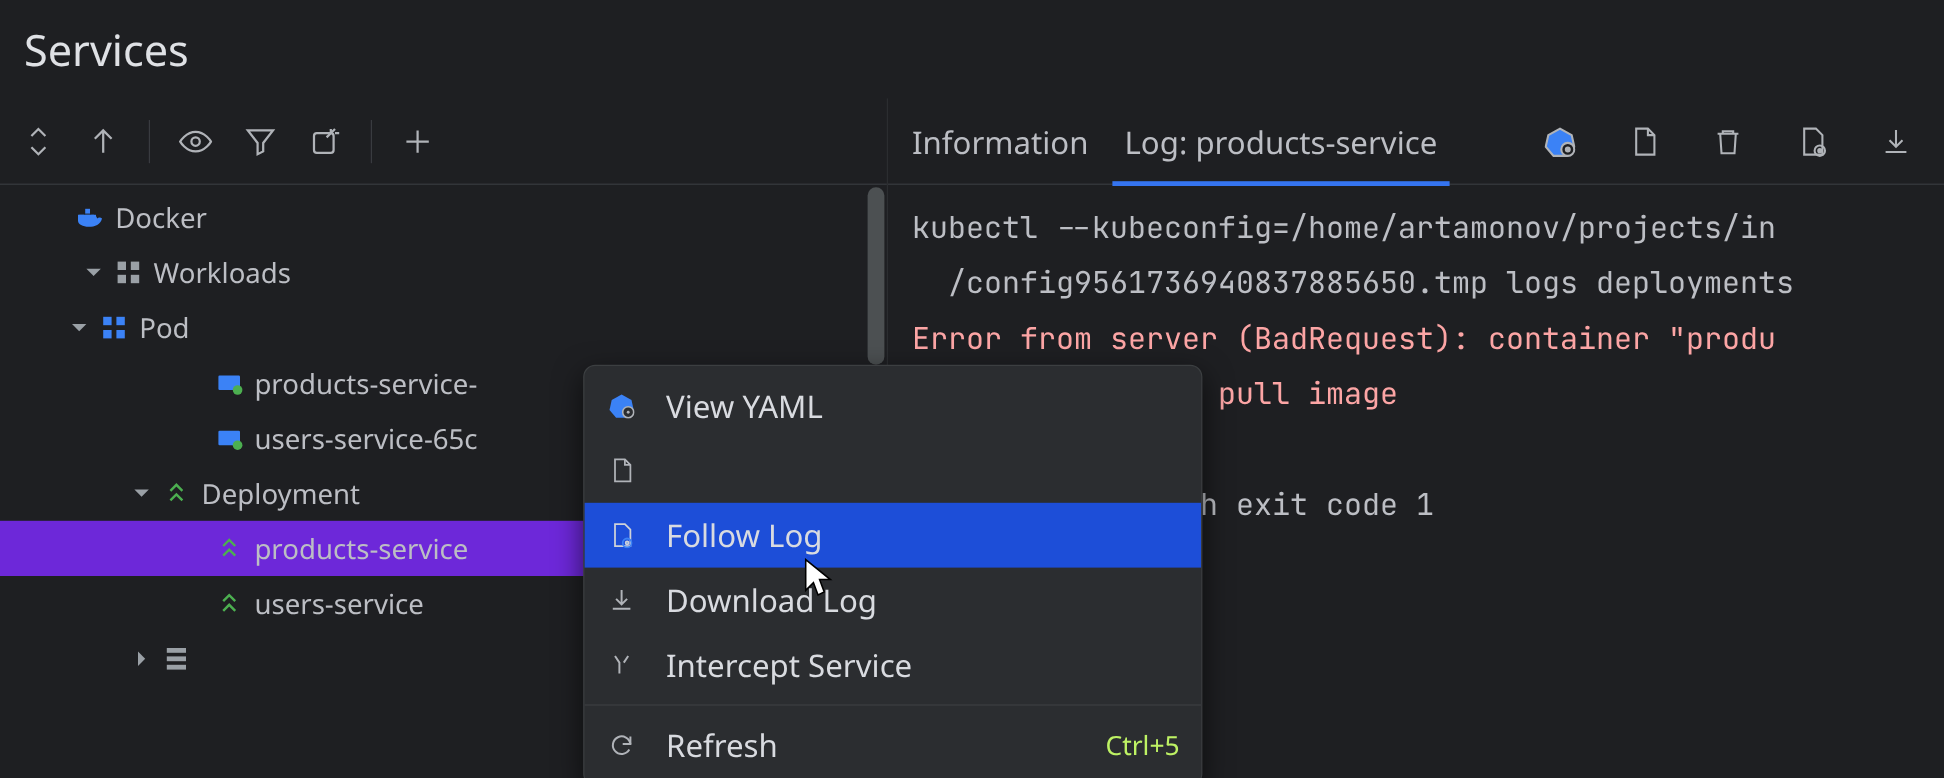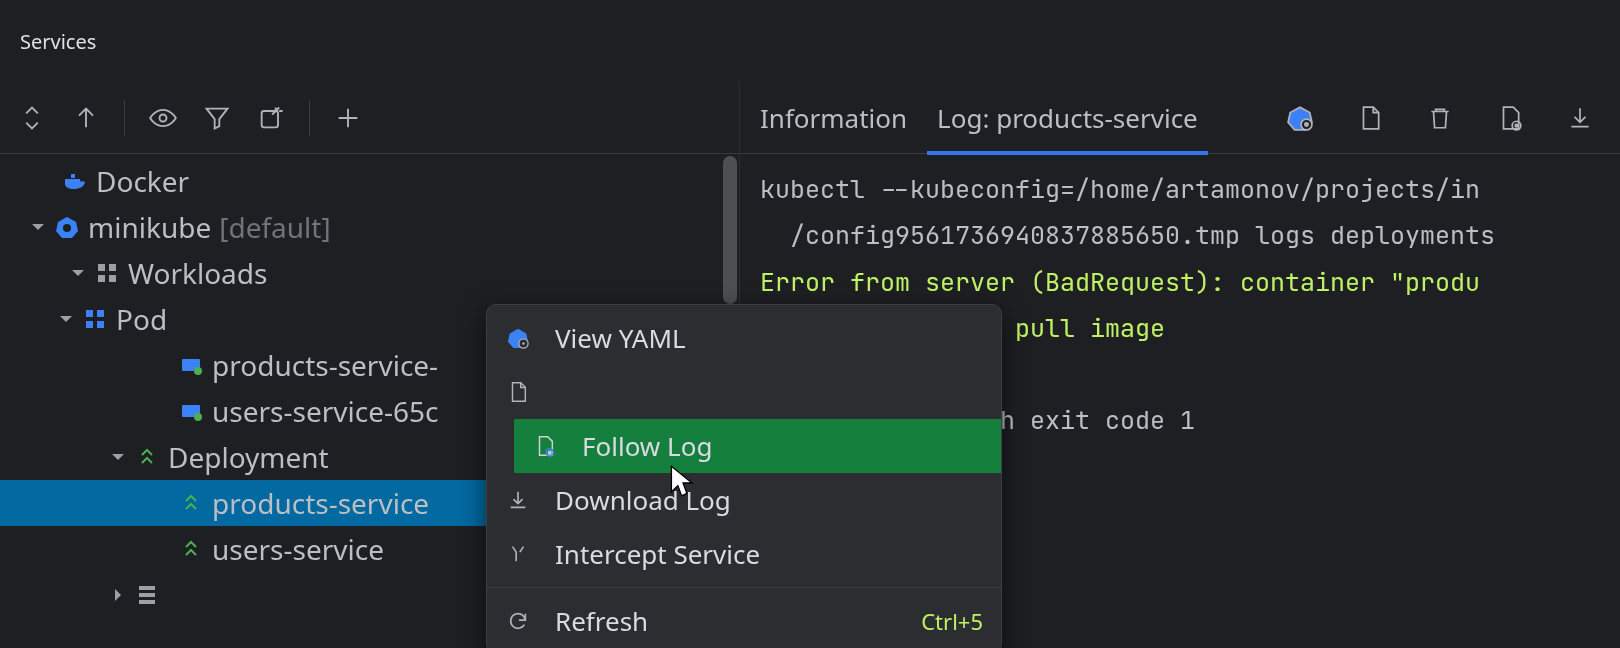--- a/index.html
+++ b/index.html
@@ -10,21 +10,21 @@
     font-family: "Segoe UI", "Noto Sans", sans-serif;
     font-size: 24px;
   }
 
   
   .panel-title {
     height: 82px;
     display: flex;
     align-items: center;
     padding-left: 20px;
-    font-size: 20px;
+    font-size: 36px;
     color: #dfe1e5;
   }
 
   
   .main {
     display: flex;
     height: calc(648px - 82px);
   }
 
   
@@ -57,28 +57,28 @@
   .tree {
     flex: 1;
     padding-top: 4px;
     position: relative;
   }
   .row {
     display: flex; align-items: center;
     height: 46px;
     padding-left: 18px;
     white-space: nowrap;
-    font-size: 28px;
+    font-size: 23px;
   }
   .row .chev { width: 28px; display:flex; align-items:center; justify-content:center; }
   .row .chev svg { width: 16px; height: 16px; fill: #9aa0a6; }
   .row .ico { width: 30px; display:flex; align-items:center; justify-content:center; margin-right: 6px; }
   .row .ico svg { width: 24px; height: 24px; }
   .muted { color: #6f737a; margin-left: 8px; }
-  .row.selected { background: #0369a1; }
+  .row.selected { background: #6d28d9; }
 
   
   .tree-scroll-thumb {
     position: absolute;
     right: 2px; top: 2px;
     width: 14px; height: 148px;
     background: #4c5052;
     border-radius: 7px;
   }
 
@@ -117,21 +117,21 @@
   .logpane {
     flex: 1;
     padding: 12px 20px;
     font-family: "JetBrains Mono", Menlo, Consolas, monospace;
     font-size: 25px;
     line-height: 1.85;
     white-space: pre;
     overflow: hidden;
     color: #bcbec4;
   }
-  .logpane .err { color: #bef264; }
+  .logpane .err { color: #fca5a5; }
 
   
   .context-menu {
     position: absolute;
     left: 486px;
     top: 304px;
     width: 516px;
     background: #2b2d30;
     border: 1px solid #3c3f41;
     border-radius: 10px;
@@ -142,21 +142,21 @@
   }
   .cm-item {
     display: flex; align-items: center;
     height: 54px;
     padding: 0 18px;
     gap: 24px;
     font-size: 26px;
     color: #d9dbe0;
     white-space: nowrap;
   }
-  .cm-item.selected { background: #15803d; margin-left: 27px; }
+  .cm-item.selected { background: #1d4ed8; }
   .cm-item .cmi { width: 26px; display:flex; align-items:center; justify-content:center; }
   .cm-item .cmi svg { width: 22px; height: 22px; }
   .cm-item .kb { margin-left: auto; color: #bef264; font-size: 22px; }
   .cm-sep { height: 1px; margin: 6px 0; background: #3c3f41; }
 
   
   .cursor {
     position: absolute;
     left: 670px; top: 465px;
     z-index: 60;
@@ -223,35 +223,20 @@
                 <rect x="8" y="10" width="4" height="4"></rect>
                 <rect x="13" y="10" width="4" height="4"></rect>
                 <rect x="8" y="5" width="4" height="4"></rect>
                 <path d="M2 15c0 3 4 5 9 5s10-2 11-7c-1-1-3-1-4 0-1-3-3-3-3-3H2z"></path>
               </g>
             </svg>
         </span>
         <span>Docker</span>
       </div>
 
-      <div class="row" style="padding-left:24px">
-        <span class="chev">
-          <svg viewBox="0 0 16 16">
-              <path d="M2 5l6 6 6-6z"></path>
-            </svg>
-        </span>
-        <span class="ico">
-          <svg viewBox="0 0 24 24">
-              <polygon points="12,2 21,7 23,16 17,23 7,23 1,16 3,7" fill="#3b82f6"></polygon>
-              <circle cx="12" cy="13" r="4" fill="#1e1f22"></circle>
-            </svg>
-        </span>
-        <span>minikube</span>
-        <span class="muted">[default]</span>
-      </div>
 
       <div class="row" style="padding-left:64px">
         <span class="chev">
           <svg viewBox="0 0 16 16">
               <path d="M2 5l6 6 6-6z"></path>
             </svg>
         </span>
         <span class="ico">
           <svg viewBox="0 0 24 24" fill="#9aa0a6">
               <rect x="3" y="3" width="7" height="7"></rect>

